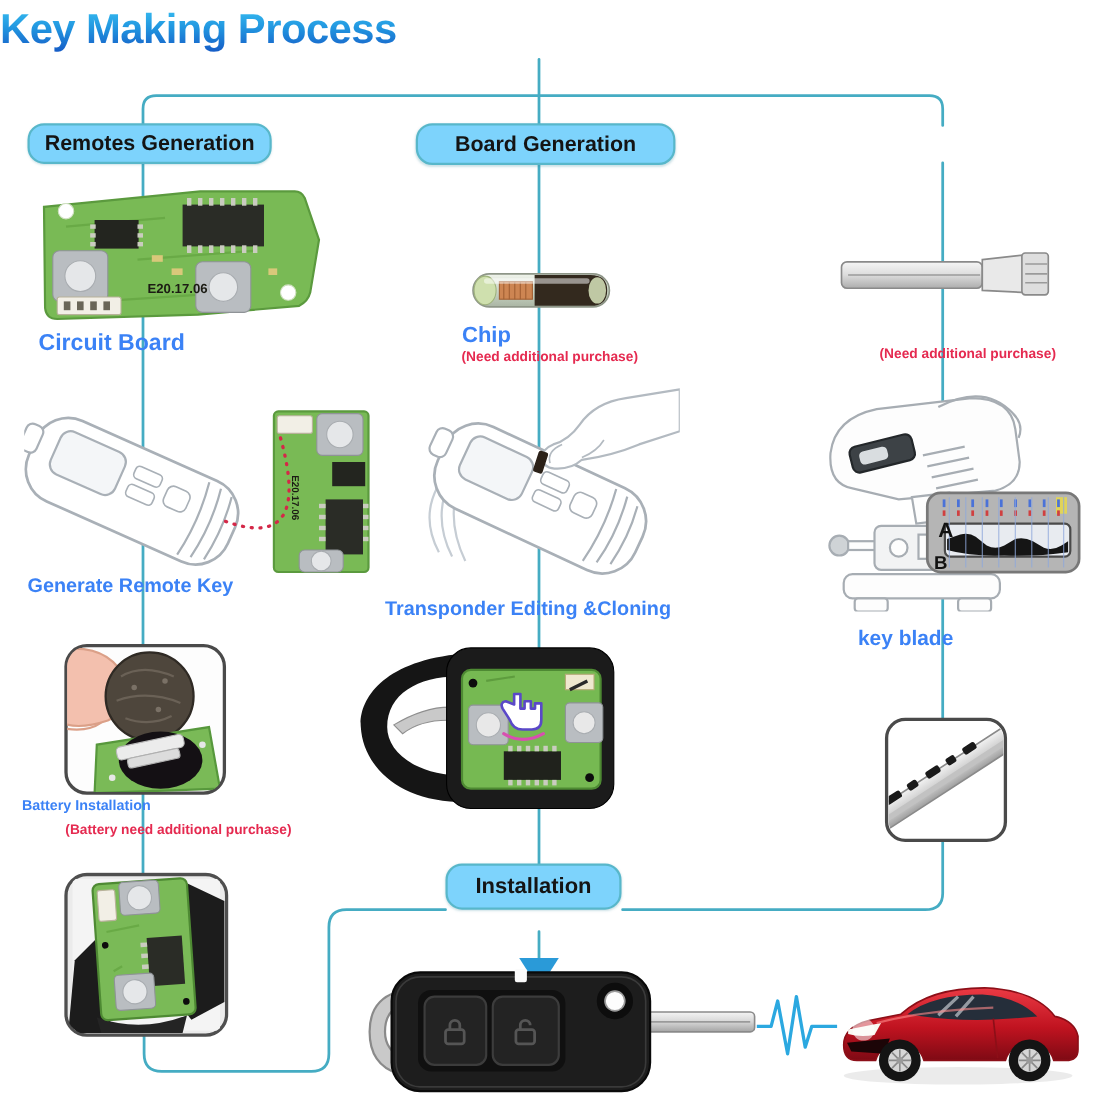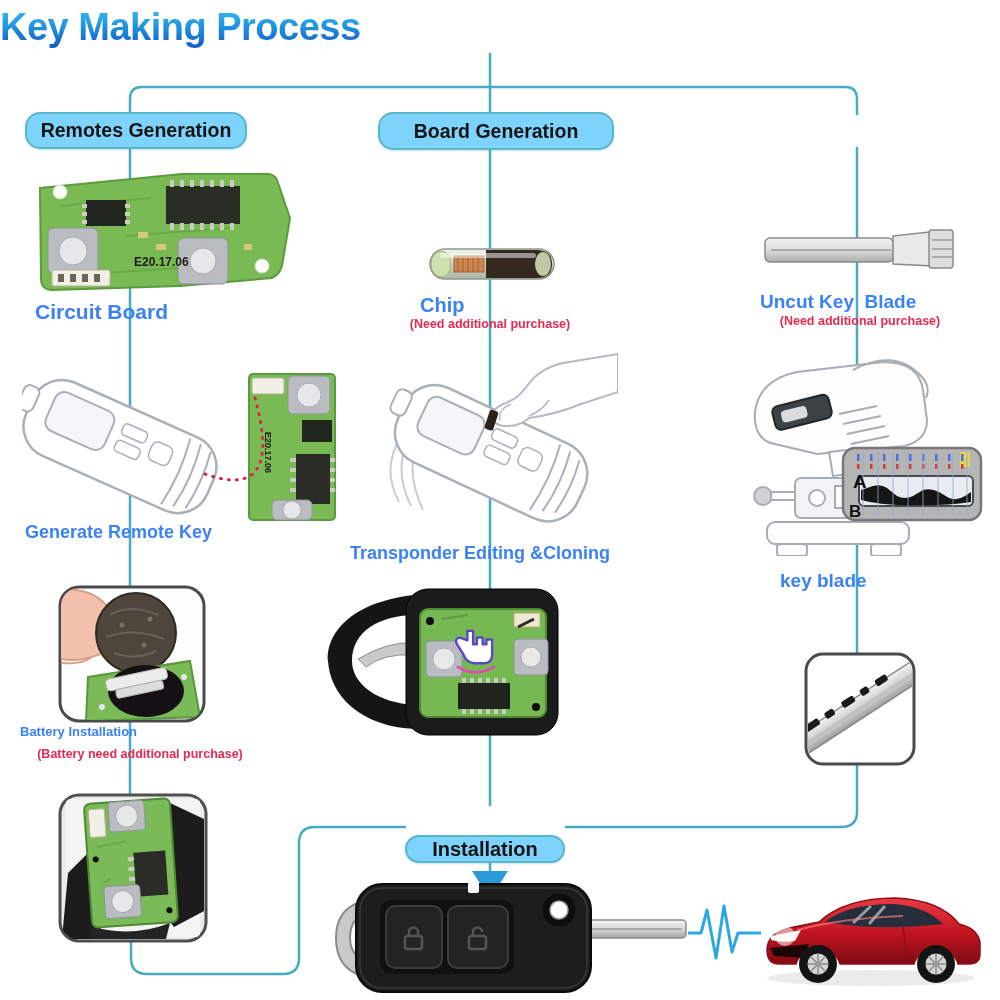--- a/index.html
+++ b/index.html
@@ -12,21 +12,21 @@
          letter-spacing:-.5px;z-index:2;
          background:linear-gradient(180deg,#39c0f2 0%,#2196e0 45%,#1457c4 100%);
          -webkit-background-clip:text;background-clip:text;
          color:transparent;-webkit-text-fill-color:transparent}
   .connectors{left:0;top:0;z-index:0}
   .img{z-index:1}
   .pill{z-index:2;background:#7dd3fc;border:2.5px solid #58b7ca;border-radius:15px;
         display:flex;align-items:center;justify-content:center;font-weight:bold;
         color:#141414;box-shadow:0 1px 2px rgba(60,140,160,.25);white-space:pre}
   .label{z-index:2;text-align:left;font-weight:bold;color:#3b82f6;white-space:pre}
-  .note{z-index:2;text-align:center;font-weight:bold;color:#e52a50;white-space:pre}
+  .note{z-index:2;text-align:right;font-weight:bold;color:#e52a50;white-space:pre}
 </style>
 </head>
 <body>
 
 <div class="canvas">
 
   <div class="abs title">Key Making Process</div>
 
   <svg class="abs connectors" width="1000" height="1000" viewBox="0 0 1000 1000">
     <g stroke="#45acc3" stroke-width="2.5" fill="none" stroke-linecap="round">
@@ -252,21 +252,21 @@
     </g>
     <rect x="196" y="30" width="26" height="14" fill="#efe8cf" stroke="#b8ab7a"></rect>
     <path d="M200 44 L216 36" stroke="#2a2a2a" stroke-width="3"></path>
     <path d="M124 36 L150 32" stroke="#5e9c3e" stroke-width="2"></path>
     <g transform="translate(138,46) scale(0.95)">
       <path d="M12 2 h6 v14 h4 v-7 h6 v7 h4 v-5 h6 v16 q0 9 -9 9 h-9 q-9 0 -12 -9 l-7 -11 q-3 -6 3 -7 l8 3 Z" fill="#fff" stroke="#5a48c8" stroke-width="2.5" stroke-linejoin="round"></path>
       <path d="M2 40 q18 11 38 0" stroke="#d84fb0" stroke-width="3" fill="none" stroke-linecap="round"></path>
     </g>
   </svg>
 
-  <div class="abs pill" style="left:405px;top:835px;width:160px;height:28px;font-size:20px">Installation</div>
+  <div class="abs pill" style="left:405px;top:785px;width:160px;height:42px;font-size:20px">Installation</div>
 
   <svg class="abs img" style="left:328px;top:876px" width="365" height="124" viewBox="0 0 365 124">
     <defs>
       <linearGradient id="bladeGrad" x1="0" y1="0" x2="0" y2="1">
         <stop offset="0" stop-color="#f4f4f4"></stop>
           <stop offset=".5" stop-color="#d6d6d6"></stop>
           <stop offset="1" stop-color="#a4a4a4"></stop>
       </linearGradient>
     </defs>
     <path d="M32 26 Q8 34 8 62 Q8 92 34 100 L40 86 Q22 80 22 62 Q22 42 38 38 Z" fill="#c9c9c9" stroke="#8a8a8a" stroke-width="2"></path>
@@ -328,21 +328,20 @@
           <stop offset=".5" stop-color="#dcdcdc"></stop>
           <stop offset="1" stop-color="#adadad"></stop>
       </linearGradient>
     </defs>
     <rect x="2" y="12" width="128" height="24" rx="5" fill="url(#blankGrad)" stroke="#8a8a8a" stroke-width="1.5"></rect>
     <path d="M8 24 H128" stroke="#9a9a9a" stroke-width="1.5"></path>
     <polygon points="130,10 166,6 170,40 130,38" fill="#e9e9e9" stroke="#8a8a8a" stroke-width="1.5"></polygon>
     <rect x="166" y="4" width="24" height="38" rx="3" fill="#dedede" stroke="#8a8a8a" stroke-width="1.5"></rect>
     <path d="M169 14 H189 M169 23 H189 M169 31 H189" stroke="#9a9a9a" stroke-width="1.5"></path>
   </svg>
-  <div class="abs label" style="left:760px;top:291px;width:200px;font-size:19px">Uncut Key  Blade</div>
   <div class="abs note" style="left:760px;top:314px;width:200px;font-size:12.5px">(Need additional purchase)</div>
 
   <svg class="abs img" style="left:733px;top:356px" width="252" height="200" viewBox="0 0 252 200">
     <g stroke="#a7adb3" stroke-width="2" fill="#fdfdfd">
       <path d="M42 88 Q20 84 22 56 Q26 24 64 16 L150 6 Q186 6 190 34 L194 64 Q194 84 172 90 L84 98 Z"></path>
       <path d="M120 14 Q162 -8 188 20 Q198 30 193 42" fill="none"></path>
       <g transform="rotate(-14 70 56)">
         <rect x="40" y="44" width="58" height="24" rx="6" fill="#3d4246" stroke="#23272a"></rect>
         <rect x="48" y="50" width="26" height="12" rx="4" fill="#d9dde0" stroke="none"></rect>
       </g>

